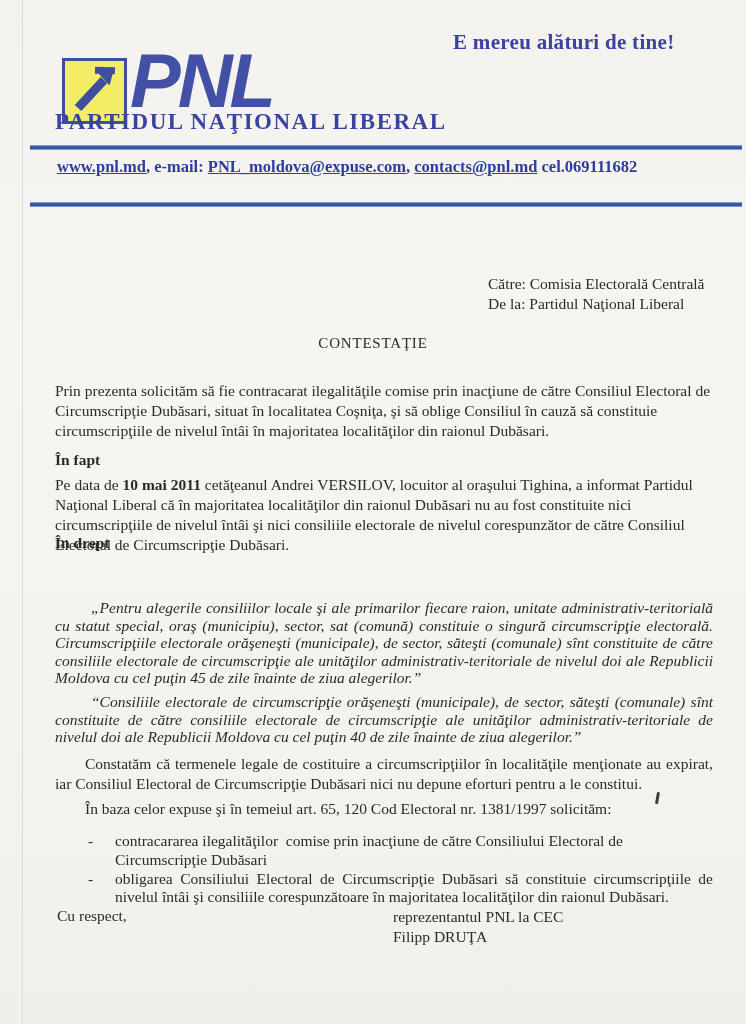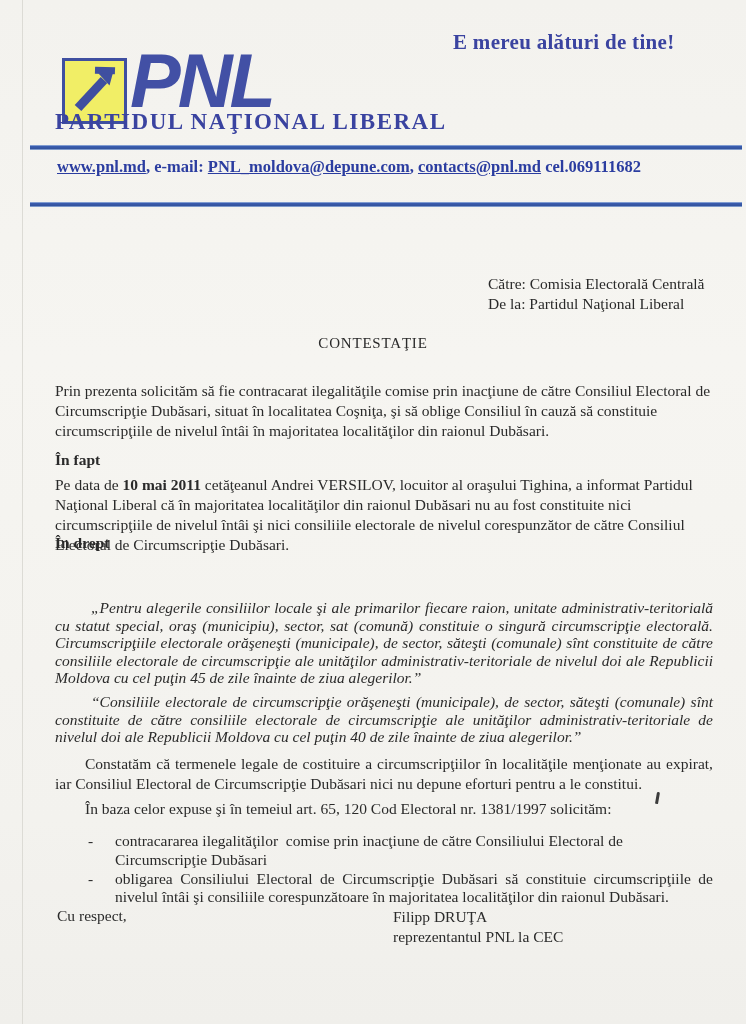--- a/index.html
+++ b/index.html
@@ -92,21 +92,21 @@
       <polygon points="52,11 36.5,15.5 47.5,27.5" fill="#3f4fa0"></polygon>
       <rect x="33" y="9" width="20" height="7" fill="#3f4fa0" transform="rotate(2 43 12)"></rect>
     </svg>
   </div>
   <div class="logo-acronym">PNL</div>
   <div class="party-name">PARTIDUL NAŢIONAL LIBERAL</div>
 
   <div class="rule rule-top"></div>
   <div class="contact">
     <div>
-      <span class="u">www.pnl.md</span><span>, e-mail: </span><span class="u">PNL_moldova@depune.com</span><span>, </span><span class="u">contacts@pnl.md</span><span> cel.069111682</span>
+      <span class="u">www.pnl.md</span><span>, e-mail: </span><span class="u">PNL_moldova@expuse.com</span><span>, </span><span class="u">contacts@pnl.md</span><span> cel.069111682</span>
     </div>
   </div>
   <div class="rule rule-bottom"></div>
 
   <div class="addr-to">Către: Comisia Electorală Centrală</div>
   <div class="addr-from">De la: Partidul Naţional Liberal</div>
 
   <div class="doc-title">CONTESTAŢIE</div>
 
   <div class="blk b-hfact">În fapt</div>
@@ -134,16 +134,16 @@
     <div class="req-item req-just">
       <span class="marker">-</span>
       <span class="req-text">obligarea Consiliului Electoral de Circumscripţie Dubăsari să constituie circumscripţiile de nivelul întâi şi consiliile corespunzătoare în majoritatea localităţilor din raionul Dubăsari.</span>
     </div>
   </div>
 
   <div class="ink-mark"></div>
 
   <div class="closing">Cu respect,</div>
   <div class="signature">
+    <div>reprezentantul PNL la CEC</div>
     <div>Filipp DRUŢA</div>
-    <div>reprezentantul PNL la CEC</div>
   </div>
 </div>
 
 </body></html>

